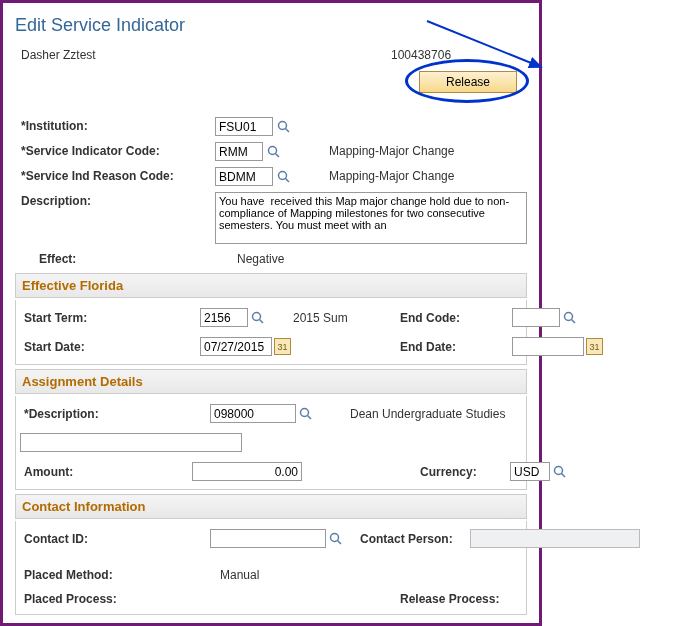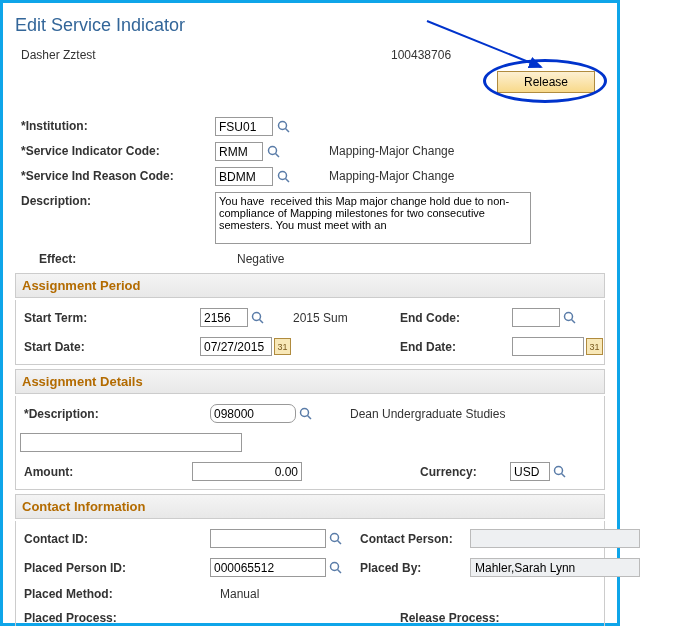--- a/index.html
+++ b/index.html
@@ -4,23 +4,23 @@
 <style>
   * { box-sizing: border-box; }
   body {
     margin: 0;
     font-family: Arial, sans-serif;
     font-size: 12px;
     color: #333;
     background: #fff;
   }
   .outer-frame {
-    width: 620px;
+    width: 542px;
     height: 626px;
-    border: 3px solid #0ea5e9;
+    border: 3px solid #701a75;
     padding: 8px 8px 20px 8px;
     position: relative;
   }
   .page-title {
     font-size: 18px;
     color: #336699;
     font-weight: normal;
     margin: 4px 0 10px 4px;
   }
   .id-row {
@@ -85,21 +85,21 @@
   input.txt {
     border: 1px solid #999;
     height: 19px;
     padding: 1px 3px;
     font-size: 12px;
     font-family: Arial, sans-serif;
   }
   .w60 { width: 58px; }
   .w50 { width: 48px; }
   .w70 { width: 72px; }
-  .w90 { width: 86px; border-radius: 7px; }
+  .w90 { width: 86px; }
   .w120 { width: 116px; }
   .w44 { width: 40px; }
   .lookup-icon {
     width: 15px; height: 15px;
     display: inline-flex;
     align-items: center;
     justify-content: center;
     cursor: pointer;
   }
   .cal-icon {
@@ -235,21 +235,21 @@
     <div class="frow">
       <div class="flabel flabel-plain" style="font-weight:bold">Description:</div>
       <textarea class="desc" style="">You have  received this Map major change hold due to non-compliance of Mapping milestones for two consecutive semesters. You must meet with an</textarea>
     </div>
 
     <div class="frow" style="padding-left:0;">
       <div class="flabel" style="flex:0 0 218px; padding-left:24px;">Effect:</div>
       <div class="fdisplay">Negative</div>
     </div>
 
-    <div class="section-bar">Assignment Period</div>
+    <div class="section-bar">Effective Florida</div>
     <div class="section-body">
       <div class="two-col">
         <div class="col-left">
           <div class="tlabel" style="flex:0 0 180px;">Start Term:</div>
           <div class="tval">
             <input class="txt w50" value="2156" style="">
             <span class="lookup-icon">
               <svg width="14" height="14">
                   <circle cx="5.5" cy="5.5" r="4" fill="none" stroke="#5a7ca8" stroke-width="1.5"></circle>
                   <line x1="8.5" y1="8.5" x2="12" y2="12" stroke="#5a7ca8" stroke-width="1.5"></line>
@@ -350,38 +350,20 @@
                 </svg>
             </span>
           </div>
         </div>
         <div class="col-right">
           <div class="tlabel-r" style="flex:0 0 110px;">Contact Person:</div>
           <input class="readonly-fill" readonly="" value="" style="">
         </div>
       </div>
       <div class="gap10"></div>
-      <div class="two-col">
-        <div class="col-left" style="flex:0 0 340px;">
-          <div class="tlabel" style="flex:0 0 190px;">Placed Person ID:</div>
-          <div class="tval">
-            <input class="txt w120" value="000065512" style="">
-            <span class="lookup-icon">
-              <svg width="14" height="14">
-                  <circle cx="5.5" cy="5.5" r="4" fill="none" stroke="#5a7ca8" stroke-width="1.5"></circle>
-                  <line x1="8.5" y1="8.5" x2="12" y2="12" stroke="#5a7ca8" stroke-width="1.5"></line>
-                </svg>
-            </span>
-          </div>
-        </div>
-        <div class="col-right">
-          <div class="tlabel-r" style="flex:0 0 110px;">Placed By:</div>
-          <input class="readonly-fill" readonly="" value="Mahler,Sarah Lynn" style="">
-        </div>
-      </div>
       <div class="gap10"></div>
       <div class="two-col">
         <div class="col-left" style="flex:0 0 340px;">
           <div class="tlabel" style="flex:0 0 200px;">Placed Method:</div>
           <div>Manual</div>
         </div>
       </div>
       <div class="gap10"></div>
       <div class="two-col">
         <div class="col-left" style="flex:0 0 380px;">

